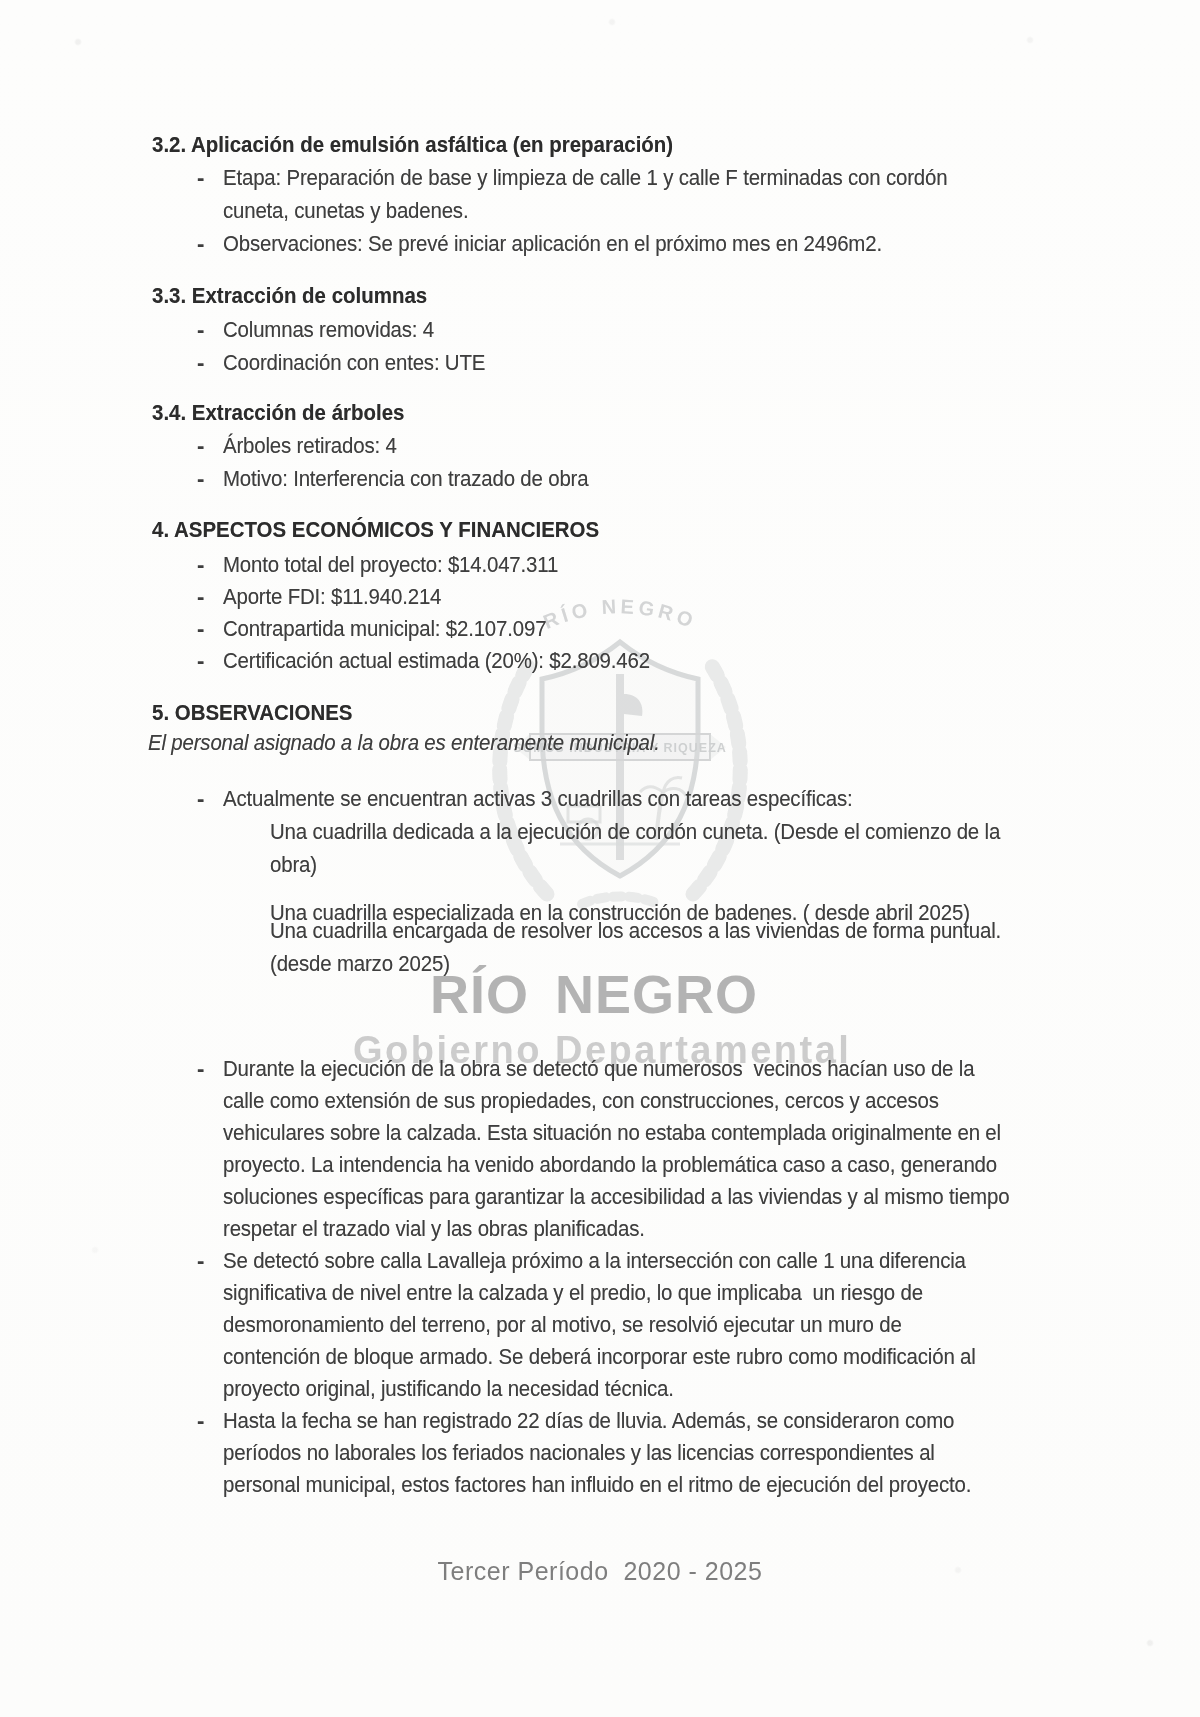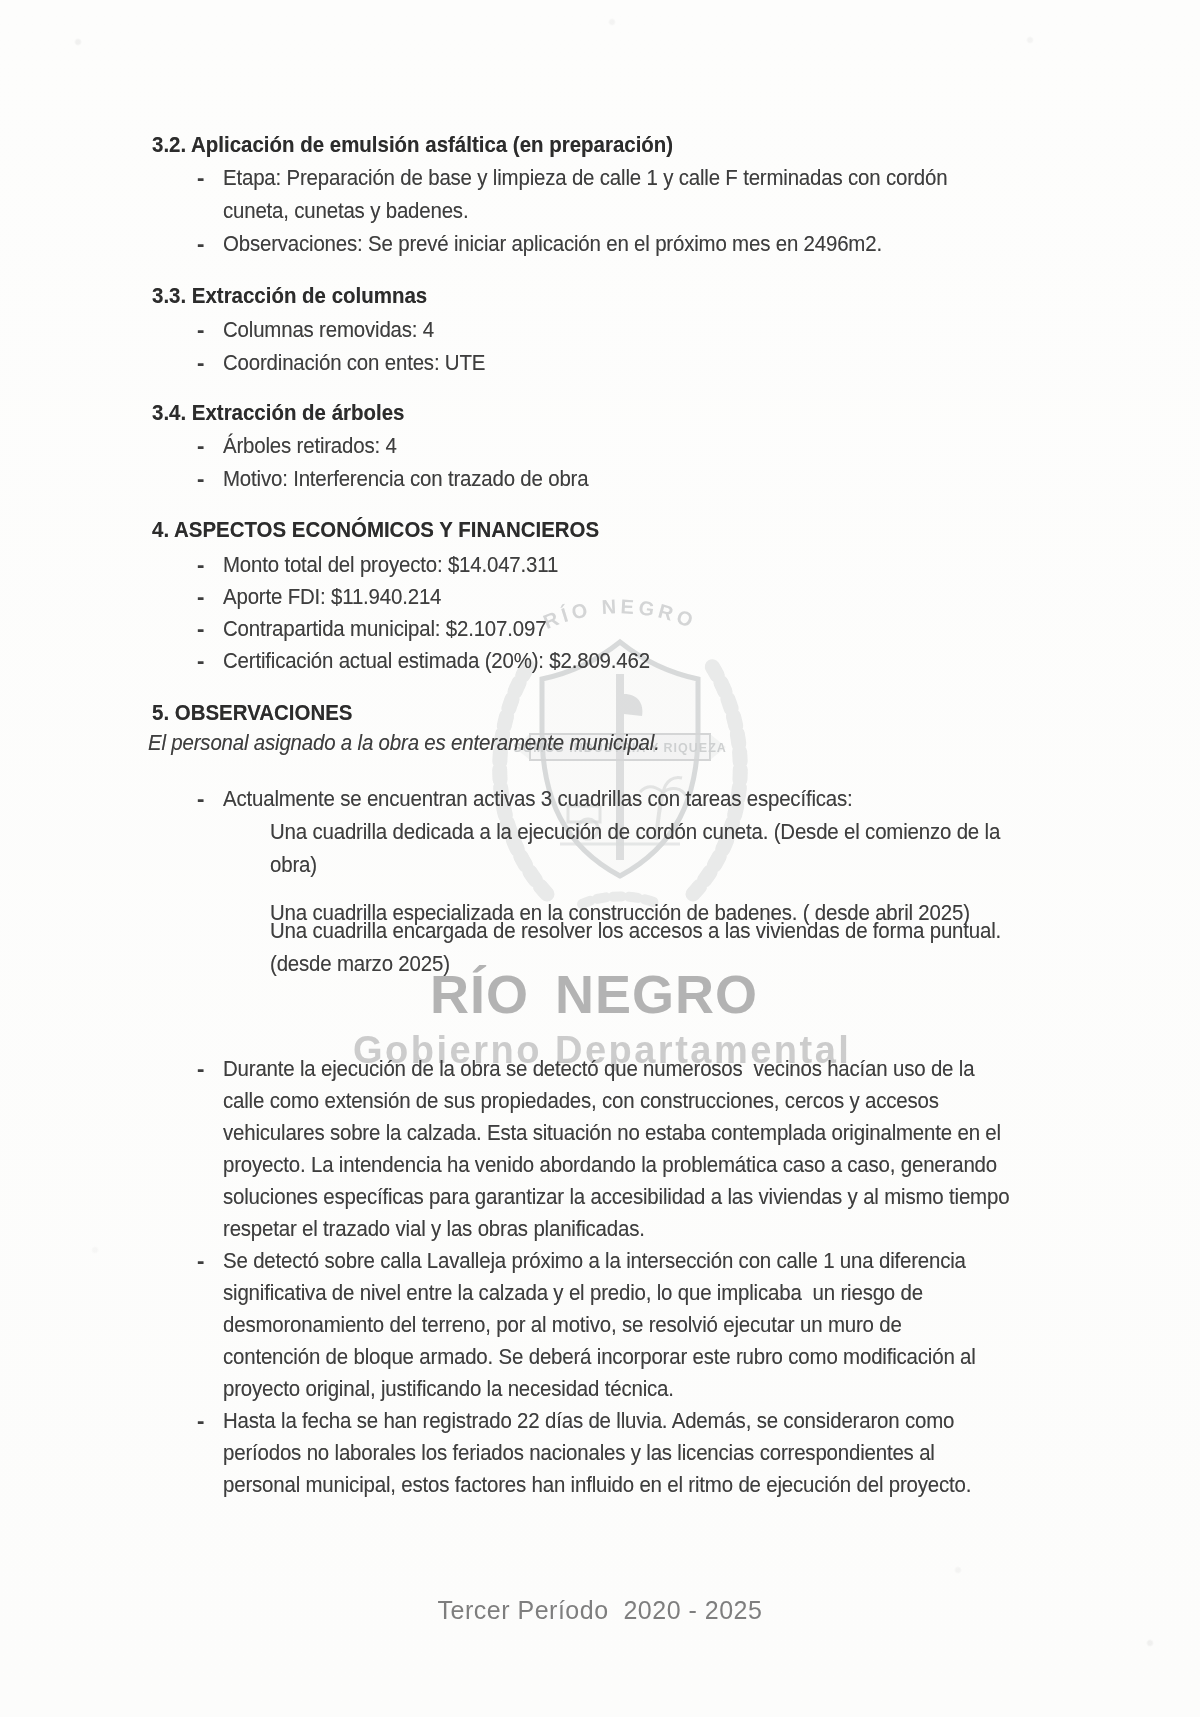--- a/index.html
+++ b/index.html
@@ -50,21 +50,21 @@
   }
   .mkdot{flex:0 0 122px;box-sizing:border-box;padding-left:89px;}
   .dot{width:7px;height:7px;border-radius:50%;background:#474747;margin-top:13px;}
   .tx{
     font-size:22px;letter-spacing:-.2px;color:#3e3e3e;white-space:pre;
     display:inline-block;transform:scaleX(.93);transform-origin:left top;
     text-shadow:0 0 .6px rgba(60,60,60,.4);
   }
   .intro{left:148px;}
   .footer{
-    position:absolute;z-index:1;left:0;right:0;top:1598px;
+    position:absolute;z-index:1;left:0;right:0;top:1559px;
     text-align:center;font-size:25px;line-height:25px;
     color:#7e7e7e;letter-spacing:.5px;white-space:pre;
   }
   
   .p-h32{top:128px;} .p-i321{top:161px;} .p-i322{top:227px;}
   .p-h33{top:279px;} .p-i331{top:313px;} .p-i332{top:346px;}
   .p-h34{top:396px;} .p-i341{top:429px;} .p-i342{top:462px;}
   .p-h4{top:513px;}  .p-i41{top:549px;} .p-i42{top:581px;} .p-i43{top:613px;} .p-i44{top:645px;}
   .p-h5{top:696px;}  .p-intro{top:730px;font-style:italic;}
   .p-d1{top:782px;}

